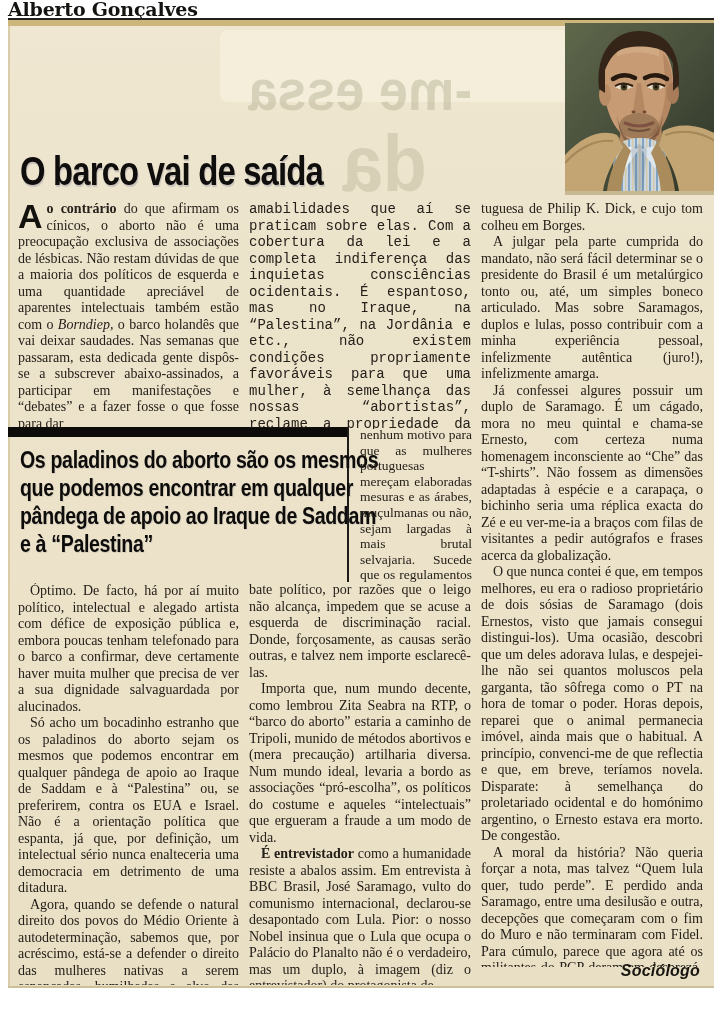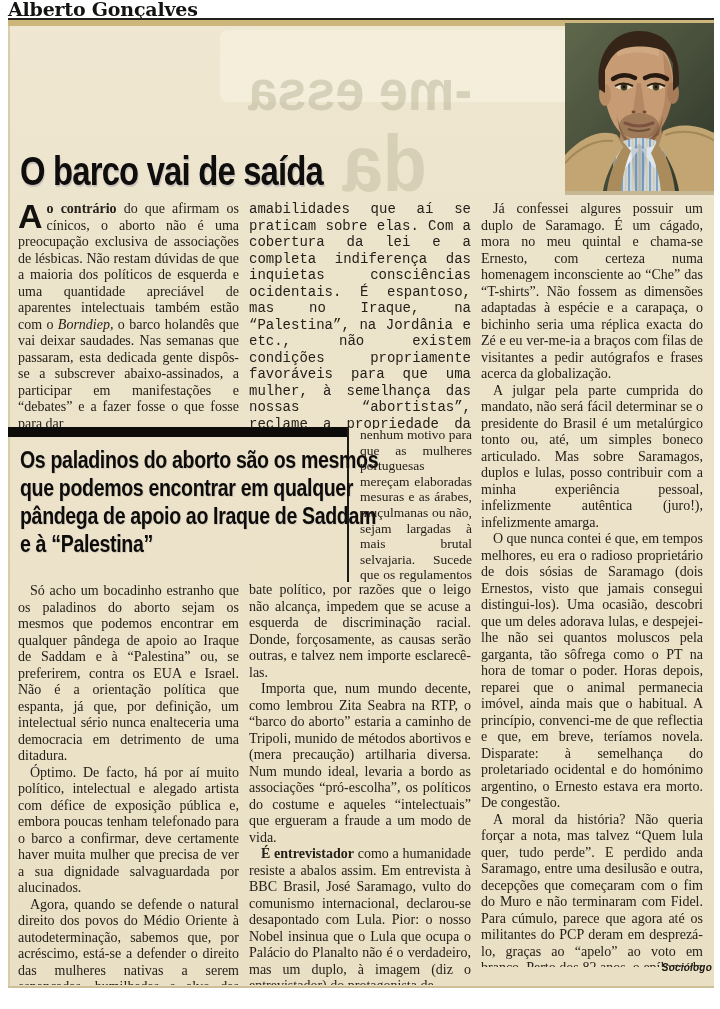--- a/index.html
+++ b/index.html
@@ -72,23 +72,23 @@
   .pq-bar{width:100%;height:10px;background:#0d0c0a;}
   .pq-lines{padding:9px 0 0 12px;}
   .pq-line{
     font-family:"Liberation Sans",sans-serif;font-weight:bold;font-size:23px;
     line-height:28px;color:#0d0c0a;letter-spacing:-0.4px;white-space:nowrap;
     transform:scaleX(0.85);transform-origin:0 50%;
     text-shadow:1px 1px 0 rgba(80,80,120,0.15);
   }
   
   .signature{
-    position:absolute;right:2px;top:942px;
+    position:absolute;right:14px;top:942px;
     font-family:"Liberation Sans",sans-serif;font-style:italic;font-weight:bold;
-    font-size:10px;color:#17150f;letter-spacing:0.2px;
+    font-size:16px;color:#17150f;letter-spacing:0.2px;
   }
 </style>
 </head>
 <body>
 
 <div>
 
   <div class="topbar">
     <span class="author">Alberto Gonçalves</span>
   </div>
@@ -179,22 +179,22 @@
       <div class="pq-bar"></div>
       <div class="pq-lines">
         <div class="pq-line">Os paladinos do aborto são os mesmos</div>
         <div class="pq-line">que podemos encontrar em qualquer</div>
         <div class="pq-line">pândega de apoio ao Iraque de Saddam</div>
         <div class="pq-line">e à “Palestina”</div>
       </div>
     </div>
 
     <div class="col col1b">
+      <p class="para">Óptimo. De facto, há por aí muito político, intelectual e alegado artista com défice de exposição pública e, embora poucas tenham telefonado para o barco a confirmar, deve certamente haver muita mulher que precisa de ver a sua dignidade salvaguardada por alucinados.</p>
       <p class="para">Só acho um bocadinho estranho que os paladinos do aborto sejam os mesmos que podemos encontrar em qualquer pândega de apoio ao Iraque de Saddam e à “Palestina” ou, se preferirem, contra os EUA e Israel. Não é a orientação política que espanta, já que, por definição, um intelectual sério nunca enalteceria uma democracia em detrimento de uma ditadura.</p>
-      <p class="para">Óptimo. De facto, há por aí muito político, intelectual e alegado artista com défice de exposição pública e, embora poucas tenham telefonado para o barco a confirmar, deve certamente haver muita mulher que precisa de ver a sua dignidade salvaguardada por alucinados.</p>
       <p class="para">Agora, quando se defende o natural direito dos povos do Médio Oriente à autodeterminação, sabemos que, por acréscimo, está-se a defender o direito das mulheres nativas a serem espancadas, humilhadas e alvo das demais</p>
     </div>
 
     <div class="col col2a">
       <p class="para cont">amabilidades que aí se praticam sobre elas. Com a cobertura da lei e a completa indiferença das inquietas consciências ocidentais. É espantoso, mas no Iraque, na “Palestina”, na Jordânia e etc., não existem condições propriamente favoráveis para que uma mulher, à semelhança das nossas “abortistas”, reclame a propriedade da sua barriga. Nem, de resto, que reclame seja o que for.</p>
       <p class="para">Ao que tudo indica, estamos perante um caso flagrante de racismo. Não há</p>
     </div>
 
     <div class="col col2b">
       <p class="para cont">nenhum motivo para que as mulheres portuguesas mereçam elaboradas mesuras e as árabes, muçulmanas ou não, sejam largadas à mais brutal selvajaria. Sucede que os regulamentos do de-</p>
@@ -202,22 +202,23 @@
 
     <div class="col col2c">
       <p class="para cont">bate político, por razões que o leigo não alcança, impedem que se acuse a esquerda de discriminação racial. Donde, forçosamente, as causas serão outras, e talvez nem importe esclarecê-las.</p>
       <p class="para">Importa que, num mundo decente, como lembrou Zita Seabra na RTP, o “barco do aborto” estaria a caminho de Tripoli, munido de métodos abortivos e (mera precaução) artilharia diversa. Num mundo ideal, levaria a bordo as associações “pró-escolha”, os políticos do costume e aqueles “intelectuais” que ergueram a fraude a um modo de vida.</p>
       <p class="para">
         <b class="lead">É entrevistador</b><span> como a humanidade resiste a abalos assim. Em entrevista à BBC Brasil, José Saramago, vulto do comunismo internacional, declarou-se desapontado com Lula. Pior: o nosso Nobel insinua que o Lula que ocupa o Palácio do Planalto não é o verdadeiro, mas um duplo, à imagem (diz o entrevistador) do protagonista de </span>
       </p>
     </div>
 
     <div class="col col3">
+      <p class="para cont">tuguesa de Philip K. Dick, e cujo tom colheu em Borges.</p>
+      <p class="para">A julgar pela parte cumprida do mandato, não será fácil determinar se o presidente do Brasil é um metalúrgico tonto ou, até, um simples boneco articulado. Mas sobre Saramagos, duplos e lulas, posso contribuir com a minha experiência pessoal, infelizmente autêntica (juro!), infelizmente amarga.</p>
       <p class="para">Já confessei algures possuir um duplo de Saramago. É um cágado, mora no meu quintal e chama-se Ernesto, com certeza numa homenagem inconsciente ao “Che” das “T-shirts”. Não fossem as dimensões adaptadas à espécie e a carapaça, o bichinho seria uma réplica exacta do Zé e eu ver-me-ia a braços com filas de visitantes a pedir autógrafos e frases acerca da globalização.</p>
-      <p class="para">A julgar pela parte cumprida do mandato, não será fácil determinar se o presidente do Brasil é um metalúrgico tonto ou, até, um simples boneco articulado. Mas sobre Saramagos, duplos e lulas, posso contribuir com a minha experiência pessoal, infelizmente autêntica (juro!), infelizmente amarga.</p>
       <p class="para">O que nunca contei é que, em tempos melhores, eu era o radioso proprietário de dois sósias de Saramago (dois Ernestos, visto que jamais consegui distingui-los). Uma ocasião, descobri que um deles adorava lulas, e despejei-lhe não sei quantos moluscos pela garganta, tão sôfrega como o PT na hora de tomar o poder. Horas depois, reparei que o animal permanecia imóvel, ainda mais que o habitual. A princípio, convenci-me de que reflectia e que, em breve, teríamos novela. Disparate: à semelhança do proletariado ocidental e do homónimo argentino, o Ernesto estava era morto. De congestão.</p>
       <p class="para">
         <span>A moral da história? Não queria forçar a nota, mas talvez “Quem lula quer, tudo perde”. E perdido anda Saramago, entre uma desilusão e outra, decepções que começaram com o fim do Muro e não terminaram com Fidel. Para cúmulo, parece que agora até os militantes do PCP deram em desprezá-lo, graças ao “apelo” ao voto em branco. Perto dos 82 anos, o epílogo do homem promete ser triste. Qualquer dia, hiberna.</span>
       </p>
     </div>
 
     <div class="signature">Sociólogo</div>
   </div>
 
 </div>

